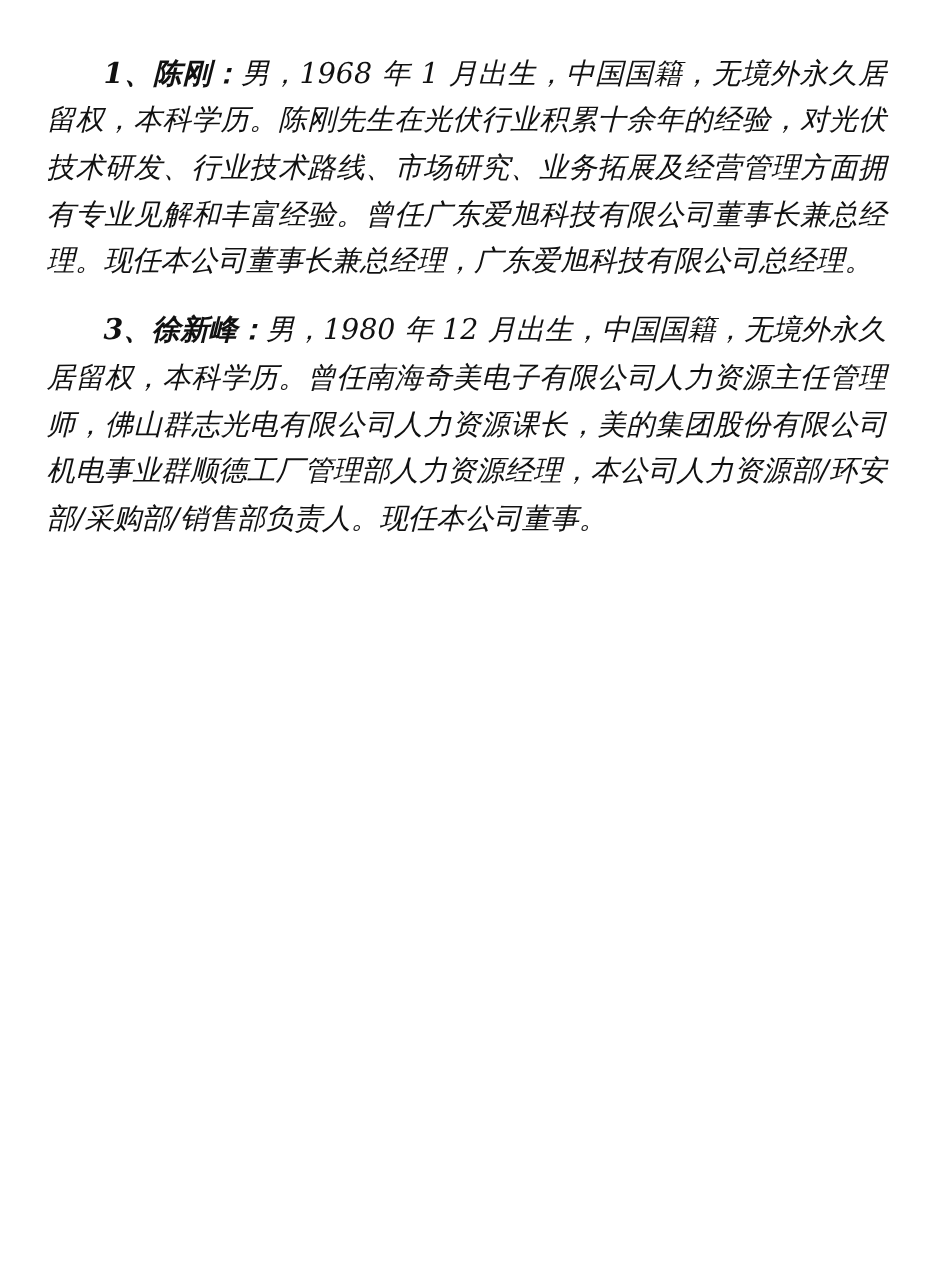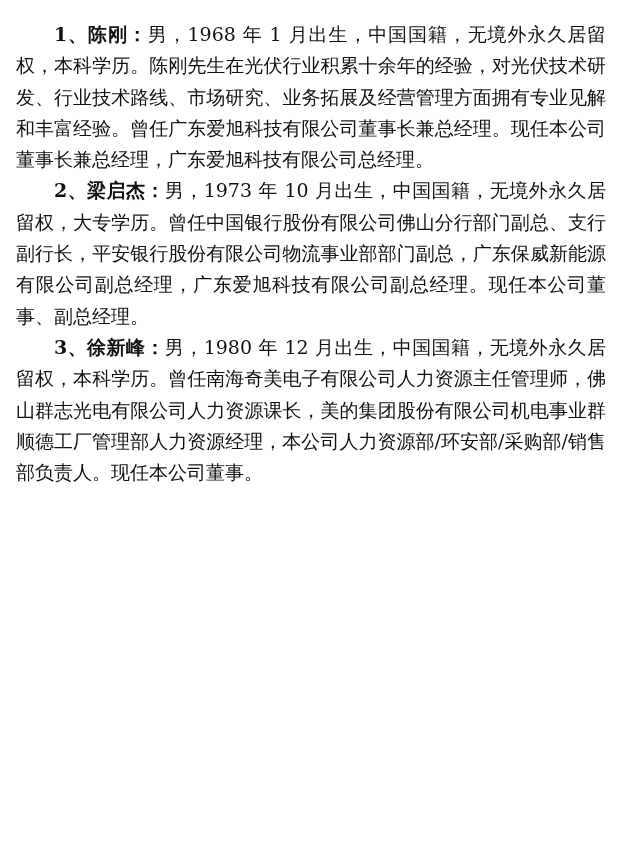--- a/index.html
+++ b/index.html
@@ -19,34 +19,34 @@
       top: 19px;
       width: 590px;
       color: #111111;
       font-family: "DejaVu Serif", "Liberation Serif", serif;
       font-size: 19px;
       line-height: 31.3px;
       text-align: justify;
       text-justify: inter-character;
     }
     .para {
-      margin: 0;
+      margin: 15px;
       text-indent: 2em;
       word-break: break-all;
+      font-style: italic;
     }
     .bio-name {
       font-weight: bold;
     }
   </style>
 </head>
 <body>
 
 <div class="page">
 
   <p class="para"><span class="bio-name"><span>1、</span><span>陈刚</span><span>：</span></span><span>男，1968 年 1 月出生，中国国籍，无境外永久居留权，本科学历。陈刚先生在光伏行业积累十余年的经验，对光伏技术研发、行业技术路线、市场研究、业务拓展及经营管理方面拥有专业见解和丰富经验。曾任广东爱旭科技有限公司董事长兼总经理。现任本公司董事长兼总经理，广东爱旭科技有限公司总经理。</span></p>
 
 
-  <p class="para"><span class="bio-name"><span>2、</span><span>梁启杰</span><span>：</span></span><span>男，1973 年 10 月出生，中国国籍，无境外永久居留权，大专学历。曾任中国银行股份有限公司佛山分行部门副总、支行副行长，平安银行股份有限公司物流事业部部门副总，广东保威新能源有限公司副总经理，广东爱旭科技有限公司副总经理。现任本公司董事、副总经理。</span></p>
 
 
   <p class="para"><span class="bio-name"><span>3、</span><span>徐新峰</span><span>：</span></span><span>男，1980 年 12 月出生，中国国籍，无境外永久居留权，本科学历。曾任南海奇美电子有限公司人力资源主任管理师，佛山群志光电有限公司人力资源课长，美的集团股份有限公司机电事业群顺德工厂管理部人力资源经理，本公司人力资源部/环安部/采购部/销售部负责人。现任本公司董事。</span></p>
 
 </div>
 
 </body></html>

